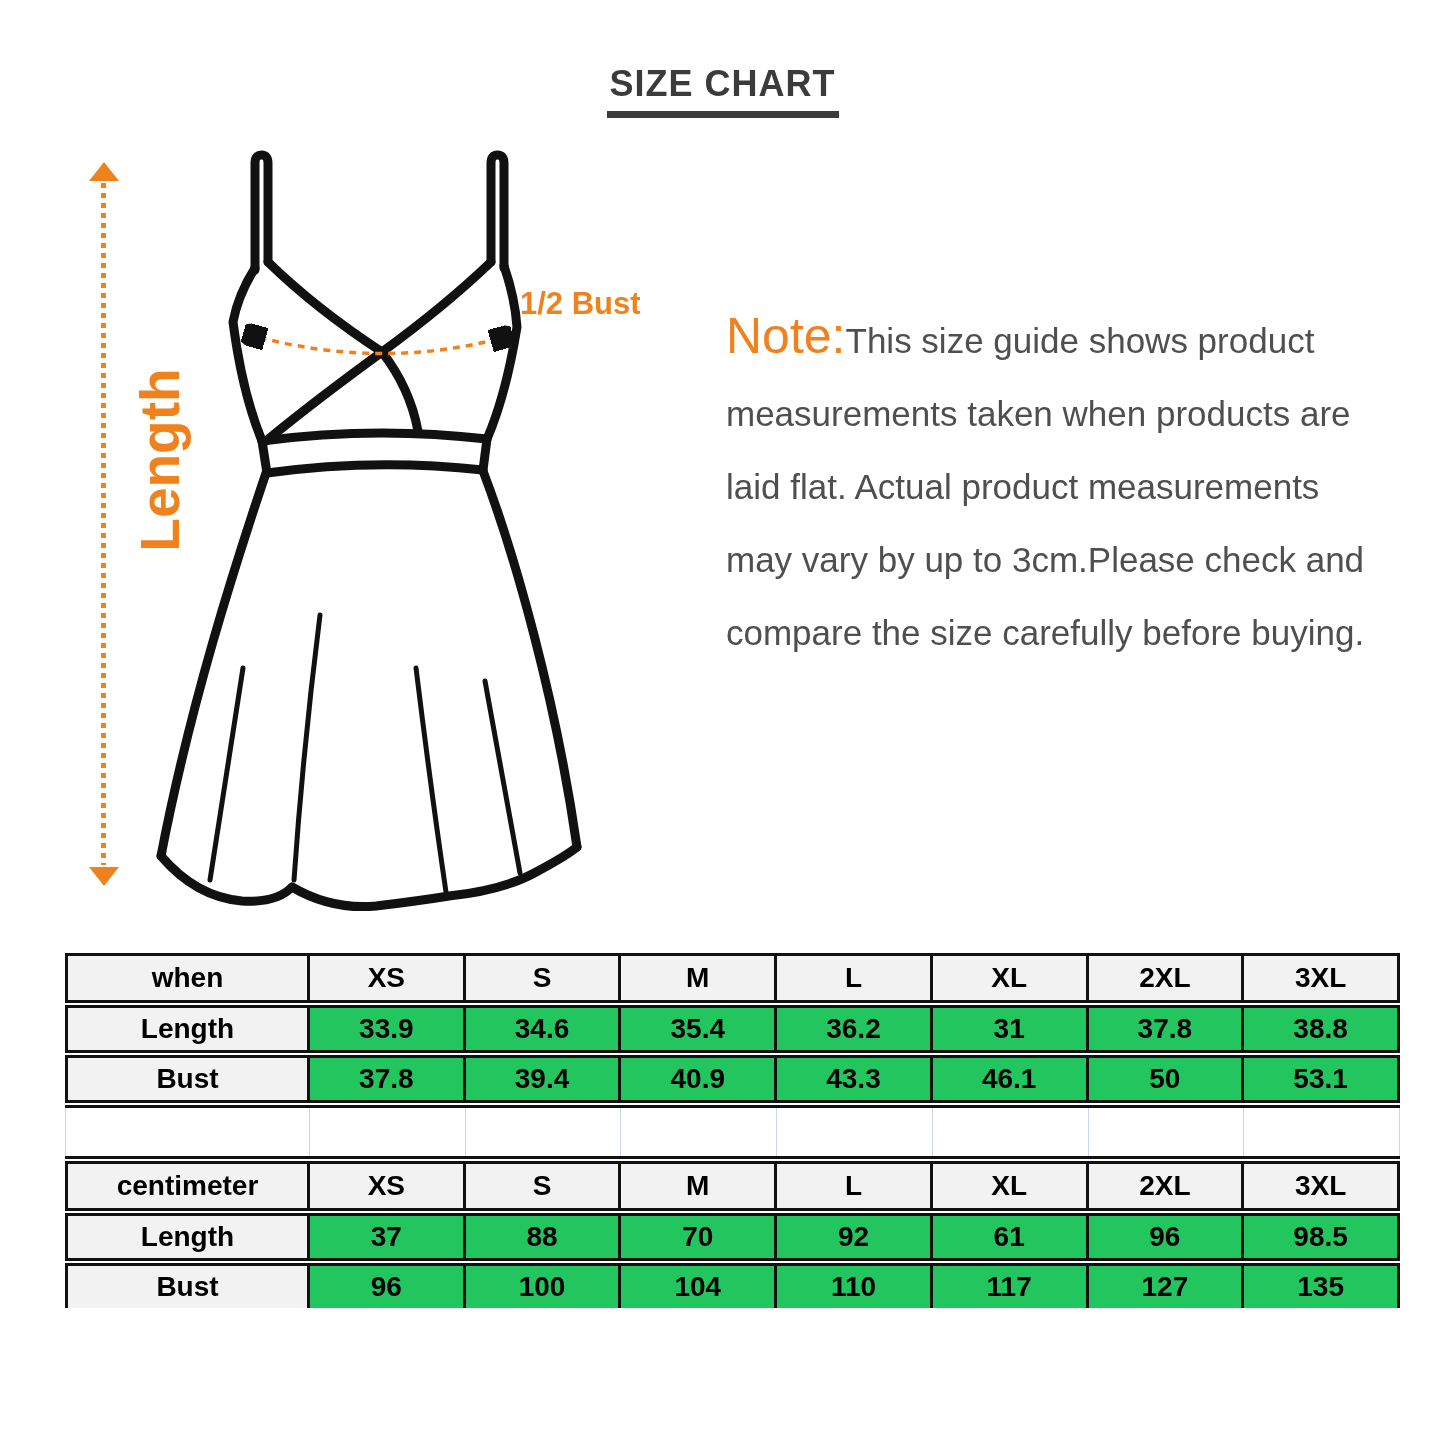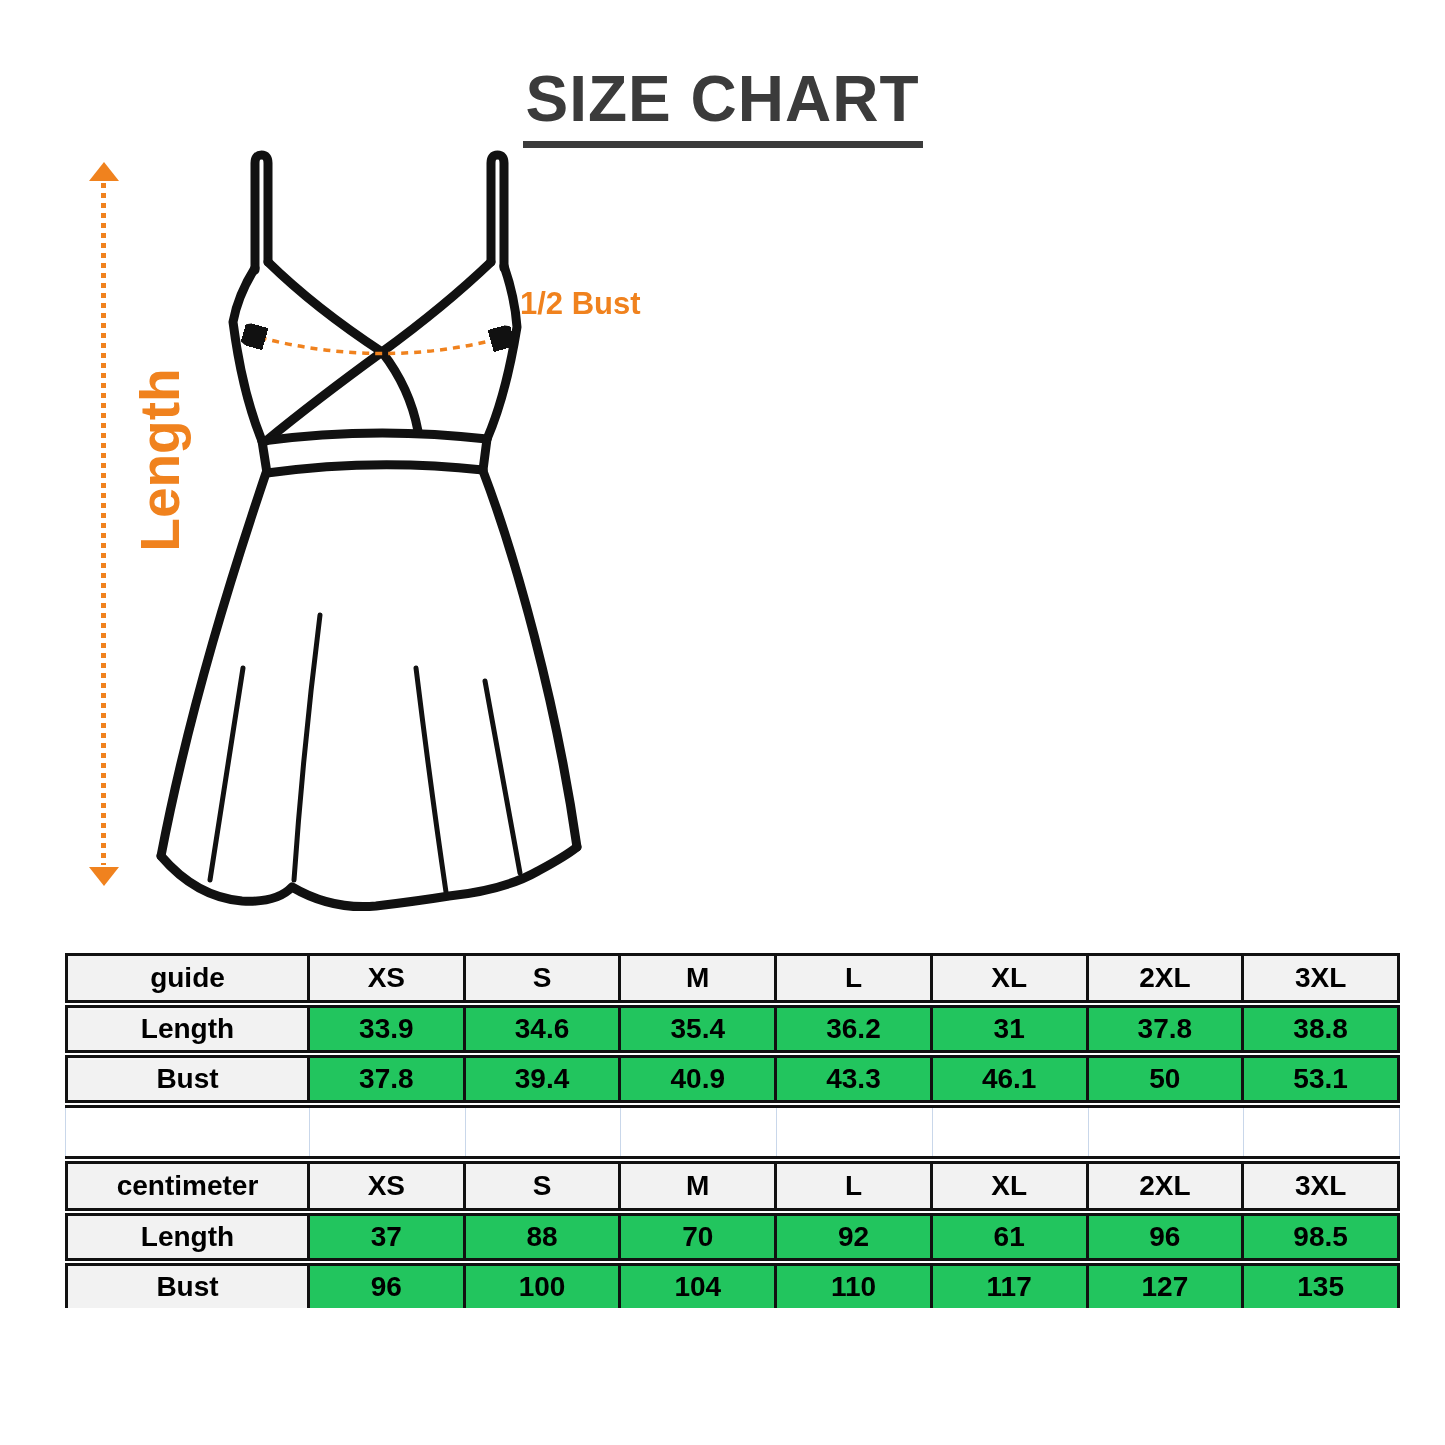--- a/index.html
+++ b/index.html
@@ -1,21 +1,21 @@
 <!DOCTYPE html>
 <html><head>
 <meta charset="utf-8">
 <style>
   html,body{margin:0;padding:0;background:#fff;}
   .canvas{position:relative;width:1445px;height:1445px;background:#ffffff;overflow:hidden;
           font-family:"Liberation Sans","DejaVu Sans",sans-serif;}
 
   
   .title-wrap{position:absolute;top:64px;left:0;width:100%;text-align:center;}
-  .title{display:inline-block;font-size:64px;font-weight:bold;letter-spacing:1px;
+  .title{display:inline-block;font-size:36px;font-weight:bold;letter-spacing:1px;
          color:var(--title);border-bottom:7px solid var(--title);padding:0 3px 7px 3px;line-height:1.1;}
 
   
   .len-line{position:absolute;left:101px;top:183px;width:5px;height:682px;
             background:repeating-linear-gradient(to bottom,var(--accent) 0 5px,transparent 5px 10px);}
   .tri{position:absolute;width:0;height:0;}
   .tri-up{left:89px;top:162px;border-left:15px solid transparent;border-right:15px solid transparent;
           border-bottom:19px solid var(--accent);}
   .tri-down{left:89px;top:867px;border-left:15px solid transparent;border-right:15px solid transparent;
             border-top:19px solid var(--accent);}
@@ -88,36 +88,37 @@
     <path d="M 483 471 C 515 555 556 700 577 847"></path>
     <path d="M 161 856 Q 196 897 242 901 Q 277 903 292 887 Q 331 910 376 906 Q 418 901 449 896 Q 505 890 538 871 Q 566 856 577 847"></path>
     <path class="fold" d="M 243 668 Q 226 780 210 880"></path>
     <path class="fold" d="M 320 615 Q 303 750 294 880"></path>
     <path class="fold" d="M 416 668 Q 431 790 446 892"></path>
     <path class="fold" d="M 485 681 Q 504 785 520 873"></path>
     <path class="bust-arrow" d="M 247 334 Q 380 372 509 336" marker-start="url(#ah)" marker-end="url(#ah)"></path>
   </svg>
   <div class="bust-label">1/2 Bust</div>
 
+  <div class="note"><span class="note-label">Note:</span><span>This size guide shows product measurements taken when products are laid flat. Actual product measurements may vary by up to 3cm.Please check and compare the size carefully before buying.</span></div>
 
   <div class="tables">
     <table class="size-table t1">
         <colgroup>
           <col style="width: 242px;">
           <col>
           <col>
           <col>
           <col>
           <col>
           <col>
           <col>
         </colgroup>
         <thead>
           <tr>
-            <th>guide</th>
+            <th>when</th>
             <th>XS</th>
             <th>S</th>
             <th>M</th>
             <th>L</th>
             <th>XL</th>
             <th>2XL</th>
             <th>3XL</th>
           </tr>
         </thead>
         <tbody>

